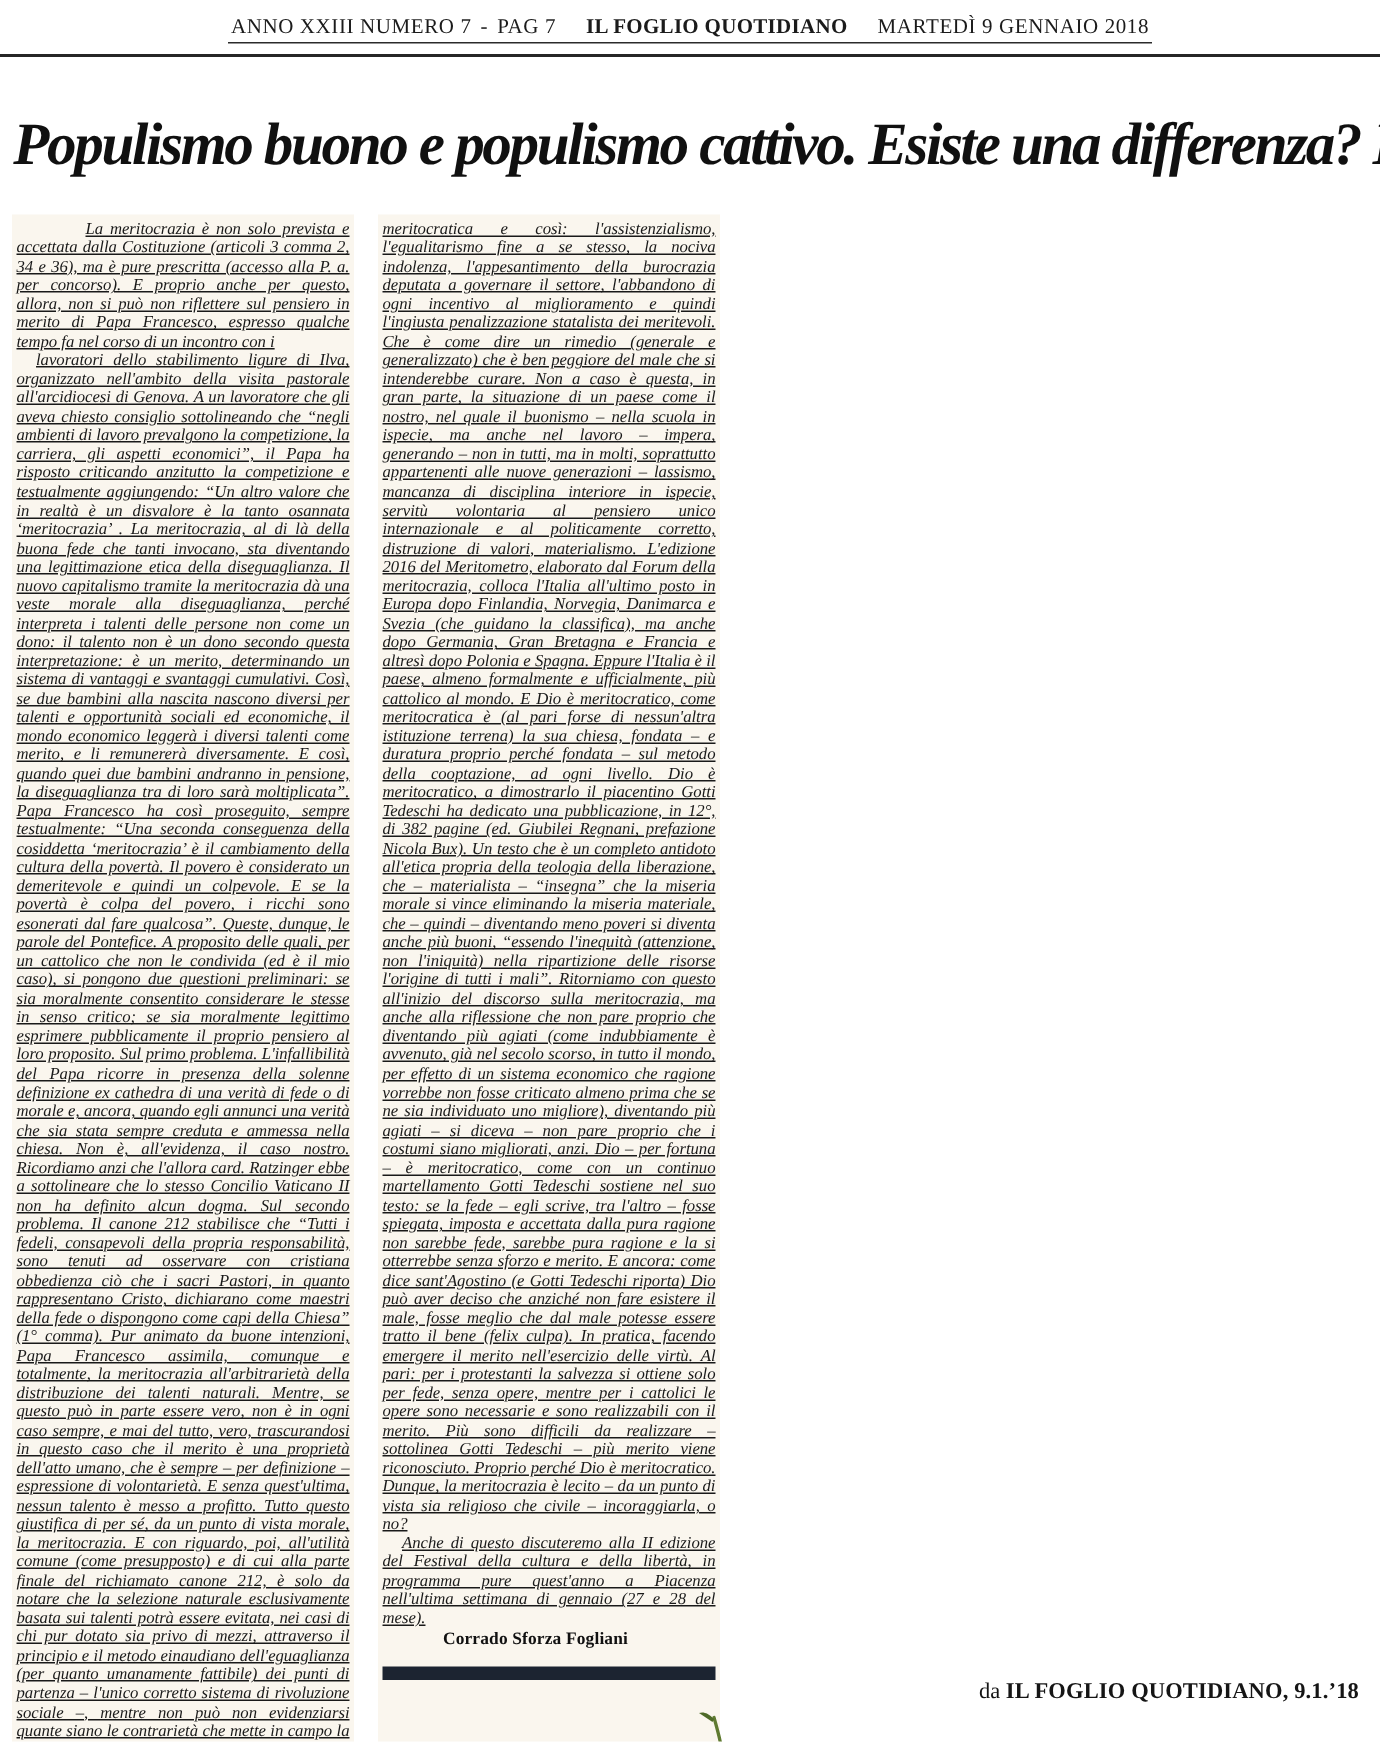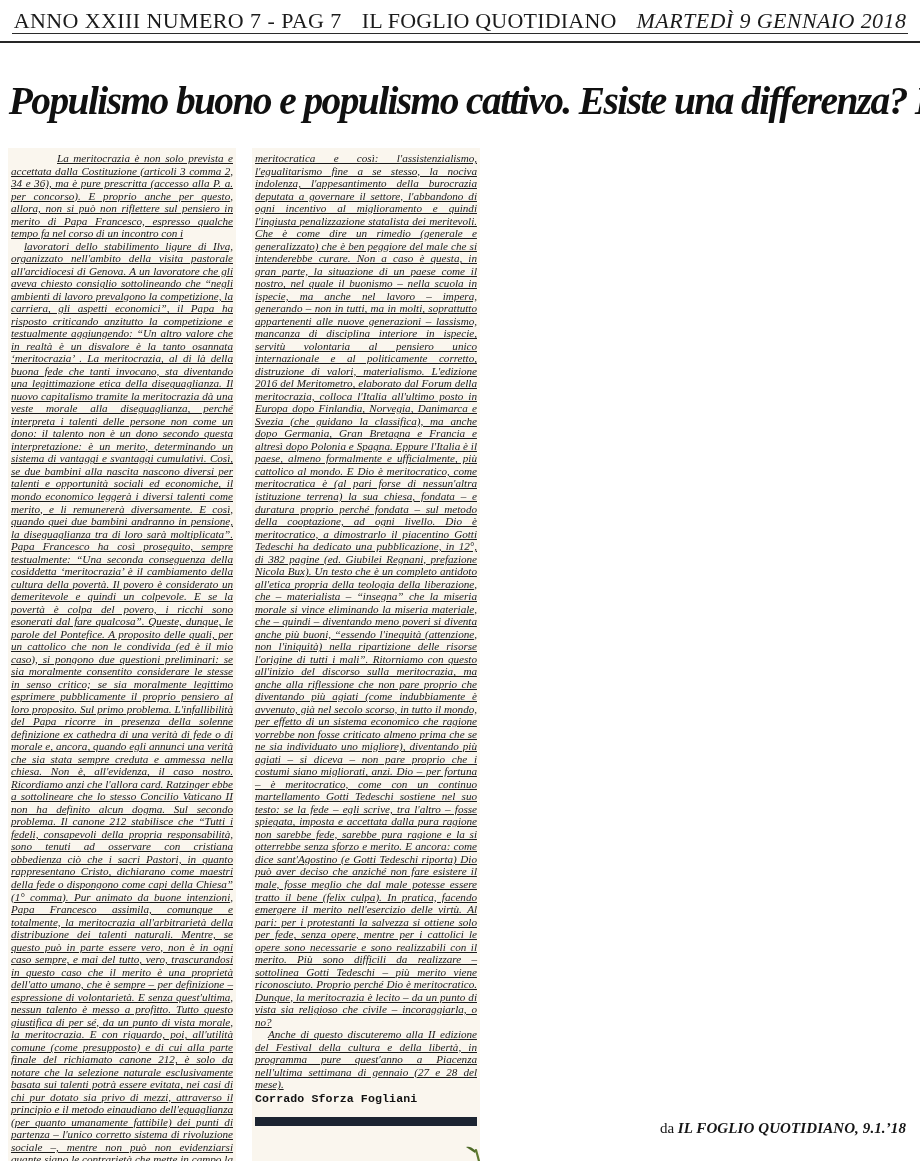--- a/index.html
+++ b/index.html
@@ -31,33 +31,33 @@
     white-space: nowrap;
   }
   .masthead-inner {
     display: inline-block;
     border-bottom: 1.3px solid #2b2b2b;
     padding: 0 2px 1px 2px;
     line-height: 1.05;
   }
   .mh-seg {
     font-family: "Liberation Serif", "DejaVu Serif", serif;
-    font-size: 22px;
+    font-size: 14px;
     letter-spacing: 0.4px;
     color: #1b1b1b;
     text-align: center;
   }
   .mh-issue { font-weight: 400; }
   .mh-sep   { font-weight: 400; padding: 0 6px; }
   .mh-paper {
-    font-weight: 400;
+    font-weight: 700;
     padding: 0 14px 0 20px;
     letter-spacing: 0.2px;
   }
-  .mh-date  { font-weight: 400; padding-left: 6px; font-style: italic; }
+  .mh-date  { font-weight: 400; padding-left: 6px; }
 
   .rule-thick {
     margin: 7px 0 0 0;
     height: 2.4px;
     background: #262626;
     width: 100%;
   }
 
   
   .headline {
@@ -105,25 +105,25 @@
     hyphens: none;
     color: #191919;
     letter-spacing: -0.02px;
     text-decoration: underline;
   }
   .col p.indent { text-indent: 46px; }
   .col p.indent-sm { text-indent: 13px; }
 
   .byline {
     margin: 1px 16px 0 0;
-    font-family: Liberation Mono, monospace;
+    font-family: Liberation Serif, serif;
     font-style: normal;
     font-weight: 700;
     font-size: 11.6px;
-    text-align: left;
+    text-align: center;
     padding-right: 2px;
     color: #111;
     letter-spacing: 0.1px;
   }
 
   .col-footer-bar {
     margin-top: 12px;
     height: 9px;
     background: #1c2431;
     width: 100%;
@@ -143,21 +143,21 @@
   .source-note {
     position: absolute;
     right: 14px;
     bottom: 24px;
     font-size: 15px;
     font-family: "Liberation Serif", "DejaVu Serif", serif;
     color: #151515;
     white-space: nowrap;
   }
   .source-note .da { font-style: normal; font-weight: 400; }
-  .source-note .src { font-style: italic; font-weight: 700; letter-spacing: 0.1px; }
+  .source-note .src { font-weight: 700; letter-spacing: 0.1px; }
 </style>
 </head>
 <body>
 
 <div class="page">
 
   <div class="masthead">
     <span class="masthead-inner">
       <span class="mh-seg mh-issue">ANNO XXIII NUMERO 7</span><span class="mh-seg mh-sep">-</span><span class="mh-seg mh-issue">PAG 7</span><span class="mh-seg mh-paper">IL FOGLIO QUOTIDIANO</span><span class="mh-seg mh-date">MARTEDÌ 9 GENNAIO 2018</span>
     </span>

